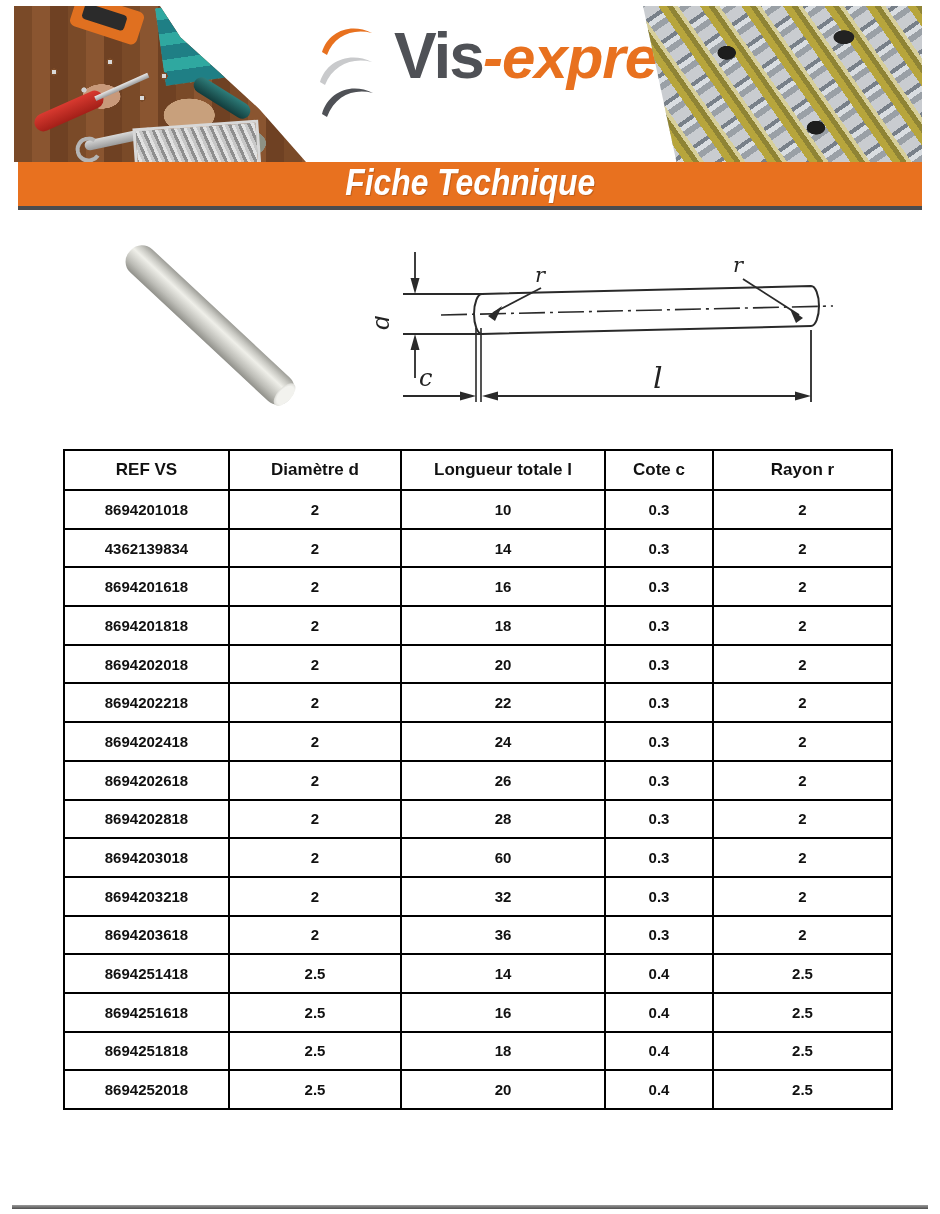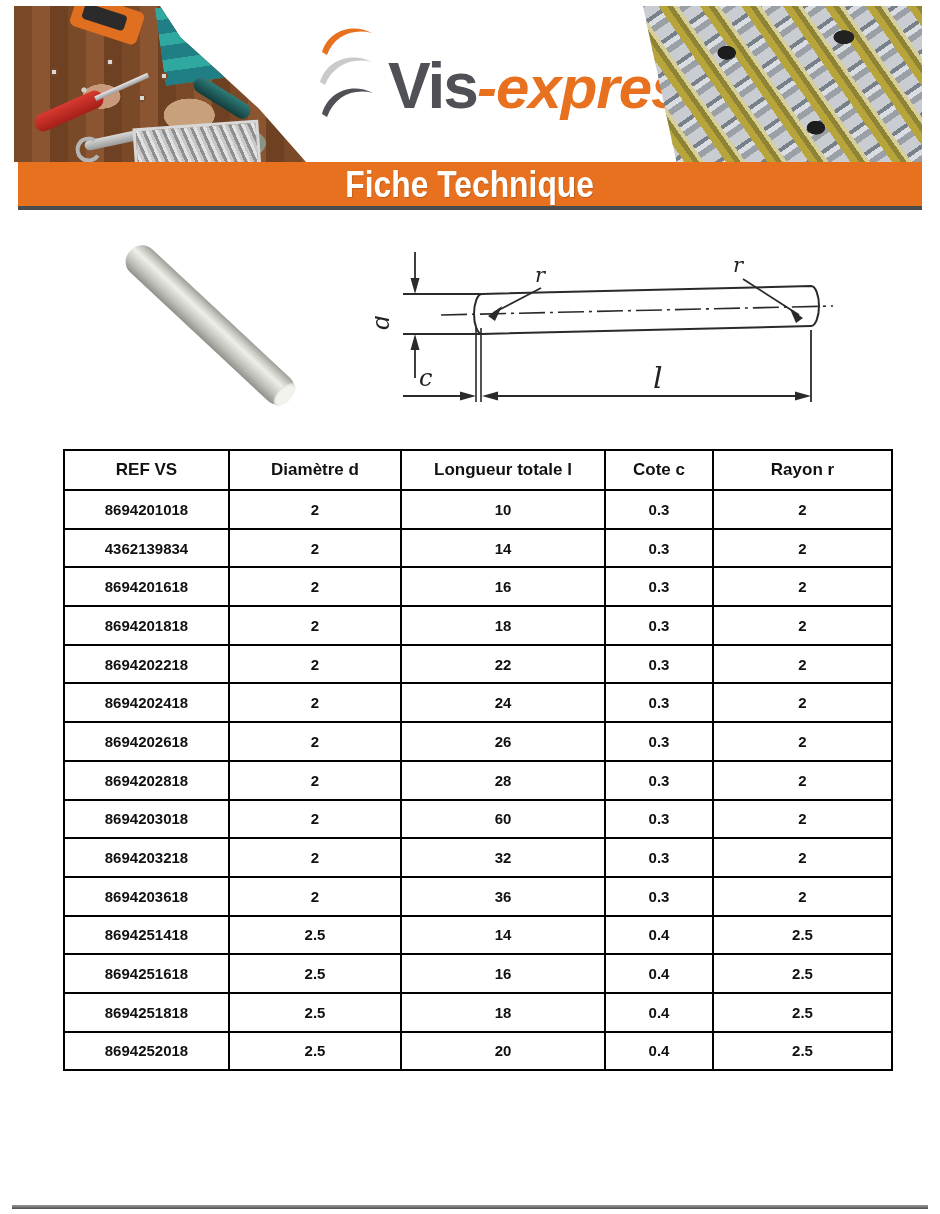--- a/index.html
+++ b/index.html
@@ -50,31 +50,31 @@
     background:
       radial-gradient(16px 12px at 30% 30%,#1d1d1d 0 55%,transparent 60%),
       radial-gradient(18px 12px at 72% 20%,#222 0 55%,transparent 60%),
       radial-gradient(16px 12px at 62% 78%,#1d1d1d 0 55%,transparent 60%),
       repeating-linear-gradient(55deg,#b7a53c 0 7px,#8f8435 7px 12px,#d7cf9a 12px 16px,transparent 16px 34px),
       repeating-linear-gradient(-35deg,#9aa0a6 0 6px,#d9dde1 6px 11px,#788089 11px 15px,#c9ccd0 15px 26px);
     clip-path:polygon(0 0,100% 0,100% 100%,12% 100%);
   }
 
   
-  .logo{position:absolute;left:318px;top:18px;height:100px;display:flex;align-items:flex-end;gap:14px;}
+  .logo{position:absolute;left:318px;top:24px;height:100px;display:flex;align-items:flex-start;gap:20px;}
   .logo-swoosh{display:block;}
   .logo-text{display:flex;align-items:baseline;}
   .logo-main{font-size:64px;font-weight:700;color:var(--logodark);letter-spacing:-2px;line-height:1;}
   .logo-suffix{font-size:60px;font-weight:700;font-style:italic;color:var(--accent);letter-spacing:-1px;line-height:1;}
 
   
   .banner{
     position:absolute;left:18px;top:162px;width:904px;height:44px;
-    background:var(--accent);display:flex;align-items:flex-end;justify-content:center;
-    border-bottom:4px solid #4b4c4e;box-sizing:content-box;
+    background:var(--accent);display:flex;align-items:flex-start;justify-content:center;
+    border-bottom:4px solid #4b4c4e;box-sizing:content-box;font-style:italic;
   }
   .banner-title{
     color:#ffffff;font-size:37px;font-weight:700;transform:scaleX(0.86);letter-spacing:0px;
     text-shadow:1px 1px 1px rgba(0,0,0,.18);white-space:nowrap;
   }
 
   
   .pin-wrap{position:absolute;left:122px;top:246px;width:176px;height:158px;}
   .pin{
     position:absolute;left:50%;top:50%;width:218px;height:32px;
@@ -226,20 +226,27 @@
           <td>2</td>
         </tr>
         <tr>
           <td>8694201818</td>
           <td>2</td>
           <td>18</td>
           <td>0.3</td>
           <td>2</td>
         </tr>
         <tr>
+          <td>8694202018</td>
+          <td>2</td>
+          <td>20</td>
+          <td>0.3</td>
+          <td>2</td>
+        </tr>
+        <tr>
           <td>8694202218</td>
           <td>2</td>
           <td>22</td>
           <td>0.3</td>
           <td>2</td>
         </tr>
         <tr>
           <td>8694202418</td>
           <td>2</td>
           <td>24</td>

